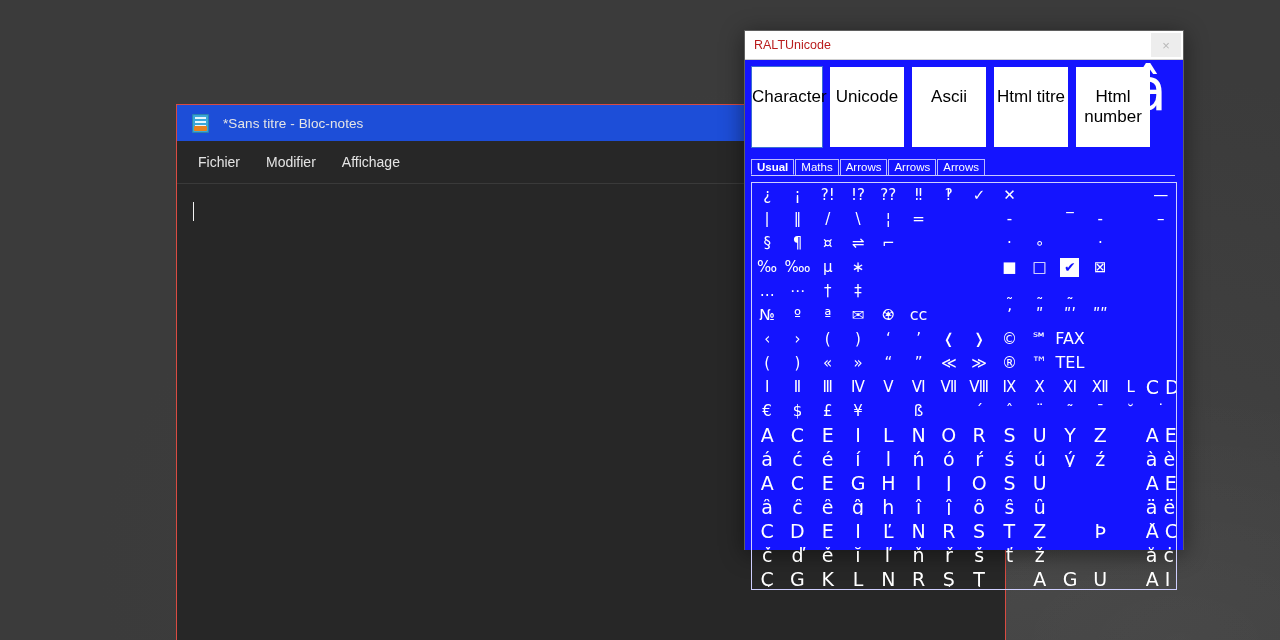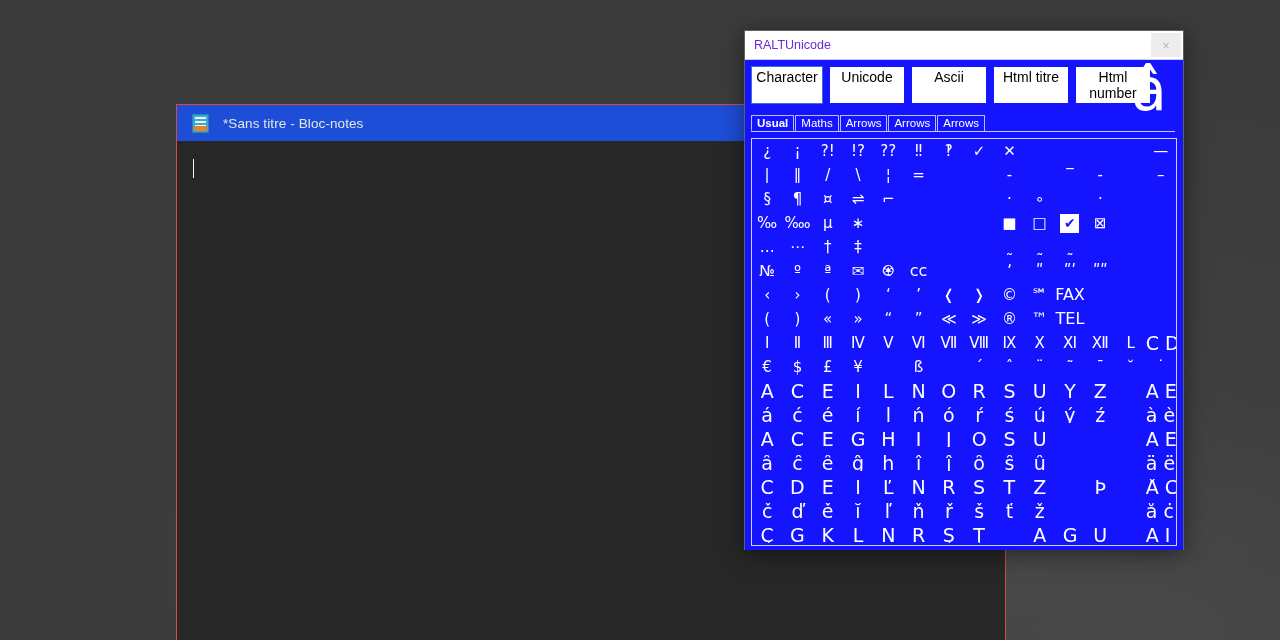--- a/index.html
+++ b/index.html
@@ -75,36 +75,36 @@
     border:1px solid #5f5f5f;
     box-sizing:border-box;
     box-shadow:0 4px 22px rgba(0,0,0,.45);
   }
   .ralt-titlebar{
     height:28px;background:#ffffff;display:flex;align-items:center;
     justify-content:space-between;
     border-bottom:1px solid #cfcfcf;
   }
   .ralt-title{
-    color:#6d28d9;font-size:12.5px;padding-left:9px;
+    color:#b91c1c;font-size:12.5px;padding-left:9px;
   }
   .ralt-close{
     width:30px;height:24px;margin-right:2px;background:#ededed;
     color:#b7b7b7;font-size:13px;display:flex;align-items:center;justify-content:center;
   }
   .ralt-body{
     position:relative;height:calc(100% - 28px);
     background:#1414ff;padding:0;
   }
   .ralt-buttons{
     display:flex;gap:6px;padding:6px 0 0 6px;
   }
   .ralt-btn{
-    background:#ffffff;color:#000;font-size:14px;
-    padding:2px 0;text-align:center;border:1px solid #1414ff;
+    background:#ffffff;color:#000;font-size:17px;
+    padding:20px 0;text-align:center;border:1px solid #1414ff;
     box-sizing:border-box;
   }
   .ralt-btn.w1{width:72px}
   .ralt-btn.w2{width:76px}
   .ralt-btn.w3{width:76px}
   .ralt-btn.w4{width:76px}
   .ralt-btn.w5{width:76px}
   .ralt-btn.sel{border:1px solid #3b6fd4;box-shadow:inset 0 0 0 1px #ffffff;}
   .ralt-preview{
     position:absolute;right:6px;top:0px;width:56px;height:62px;
@@ -150,20 +150,25 @@
 </style>
 </head>
 <body>
 
 <div class="desktop-bg"></div>
 
 <div class="notepad">
   <div class="np-titlebar">
     <div class="np-icon"></div>
     <div class="np-title">*Sans titre - Bloc-notes</div>
+  </div>
+  <div class="np-menubar">
+    <div class="np-menu-item">Fichier</div>
+    <div class="np-menu-item">Modifier</div>
+    <div class="np-menu-item">Affichage</div>
   </div>
   <div class="np-textarea">
     <span class="np-caret"></span>
   </div>
 </div>
 
 <div class="ralt">
   <div class="ralt-titlebar">
     <div class="ralt-title">RALTUnicode</div>
     <div class="ralt-close">×</div>

